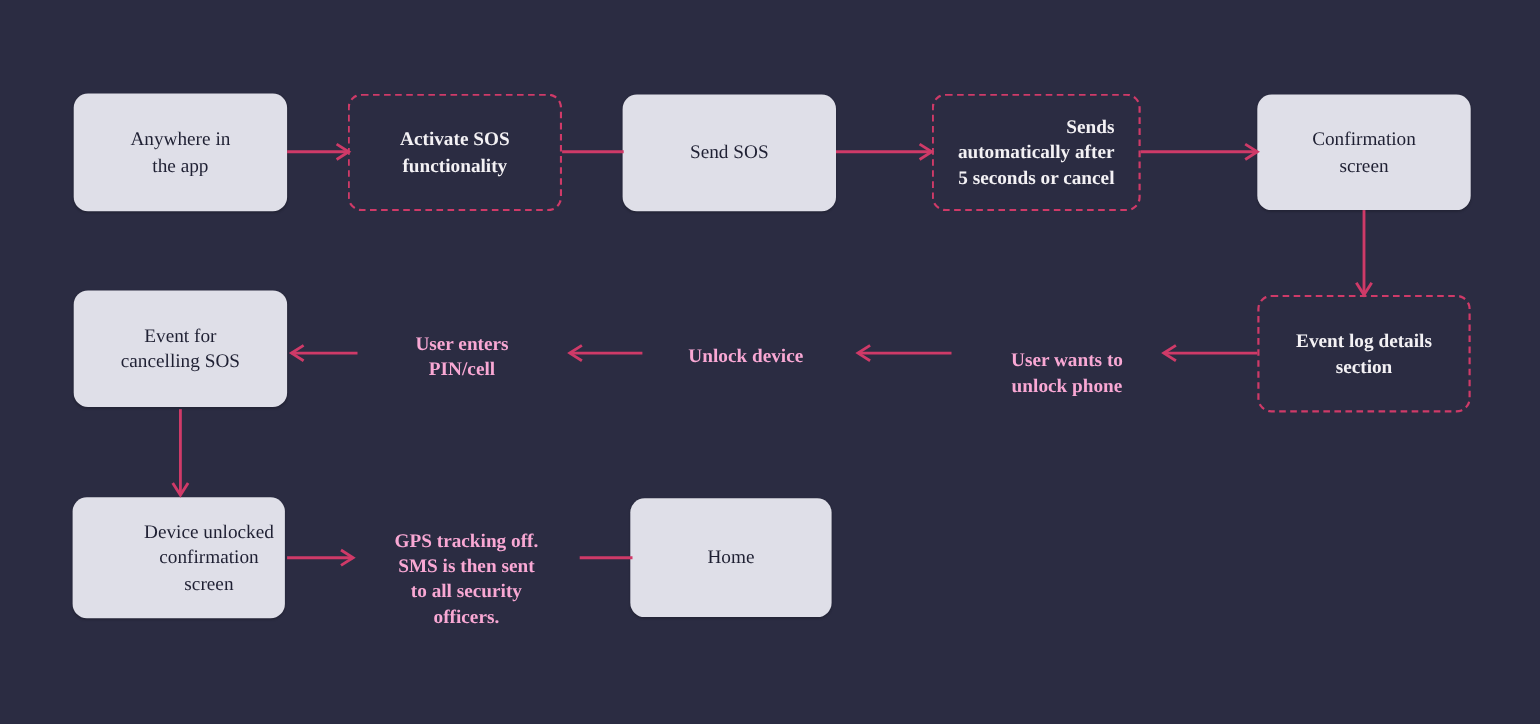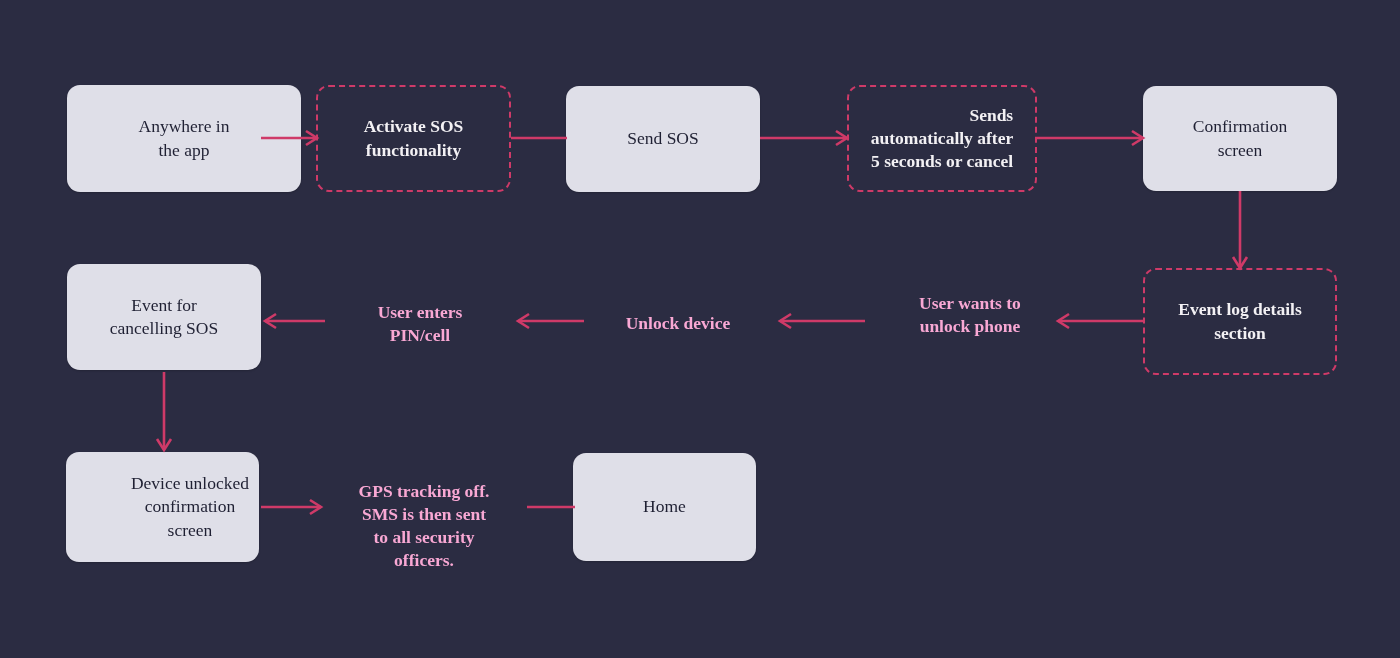--- a/index.html
+++ b/index.html
@@ -63,21 +63,21 @@
     position: absolute;
     pointer-events: none;
   }
   .conn svg { display: block; overflow: visible; }
 </style>
 </head>
 <body>
 
 <div id="canvas">
   <div id="nodes-layer">
-      <div class="node filled" style="left: 67px; top: 85px; width: 234px; height: 107px; text-align: center;">
+      <div class="node filled" style="left: 67px; top: 85px; width: 194px; height: 107px; text-align: center;">
         <span class="label">Anywhere in
 the app</span>
       </div>
       <div class="node dashed" style="left: 316px; top: 85px; width: 195px; height: 107px;">
         <span class="label">Activate SOS
 functionality</span>
       </div>
       <div class="node filled" style="left: 566px; top: 86px; width: 194px; height: 106px; text-align: center;">
         <span class="label">Send SOS</span>
       </div>
@@ -87,21 +87,21 @@
 5 seconds or cancel</span>
       </div>
       <div class="node filled" style="left: 1143px; top: 86px; width: 194px; height: 105px;">
         <span class="label">Confirmation
 screen</span>
       </div>
       <div class="node dashed" style="left: 1143px; top: 268px; width: 194px; height: 107px;">
         <span class="label">Event log details
 section</span>
       </div>
-      <div class="node plain" style="left: 875px; top: 284px; width: 190px; height: 62px;">
+      <div class="node plain" style="left: 875px; top: 308px; width: 190px; height: 62px;">
         <span class="label">User wants to
 unlock phone</span>
       </div>
       <div class="node plain" style="left: 588px; top: 304px; width: 180px; height: 40px;">
         <span class="label">Unlock device</span>
       </div>
       <div class="node plain" style="left: 330px; top: 293px; width: 180px; height: 62px;">
         <span class="label">User enters
 PIN/cell</span>
       </div>

